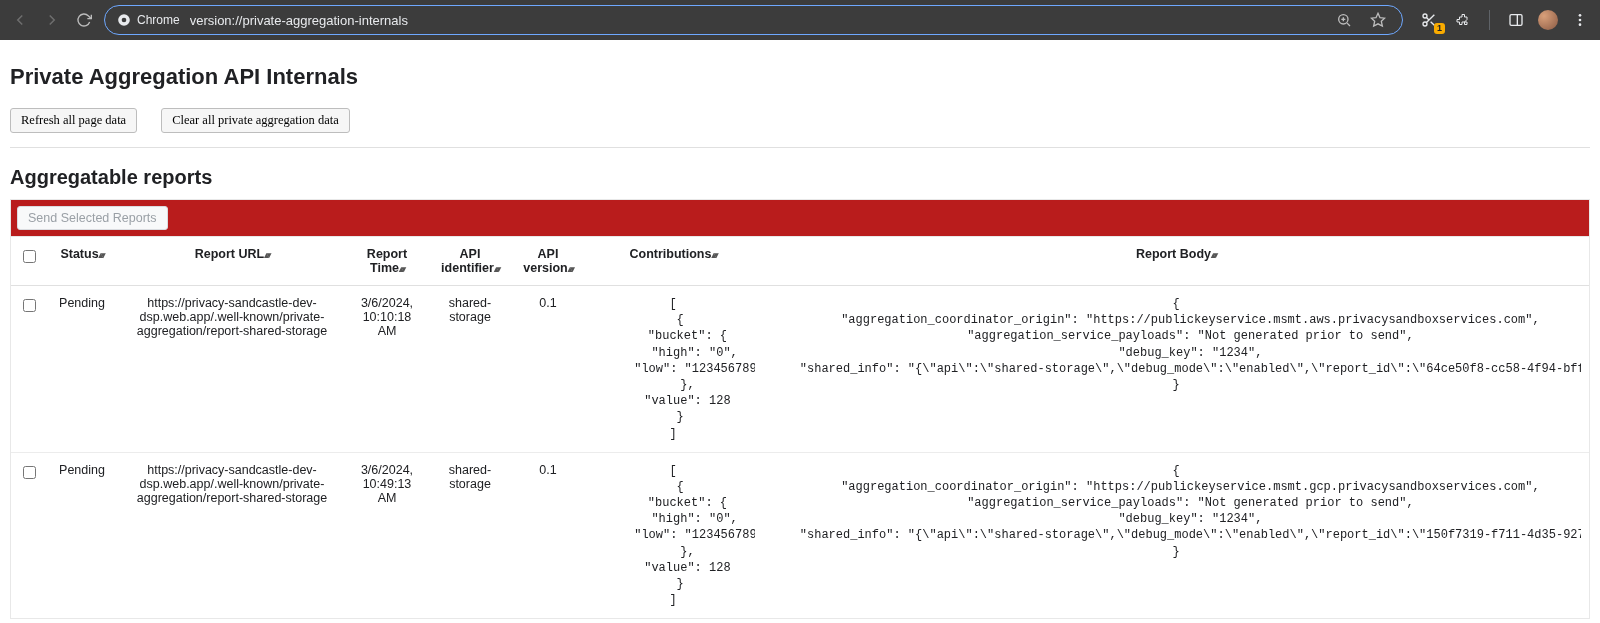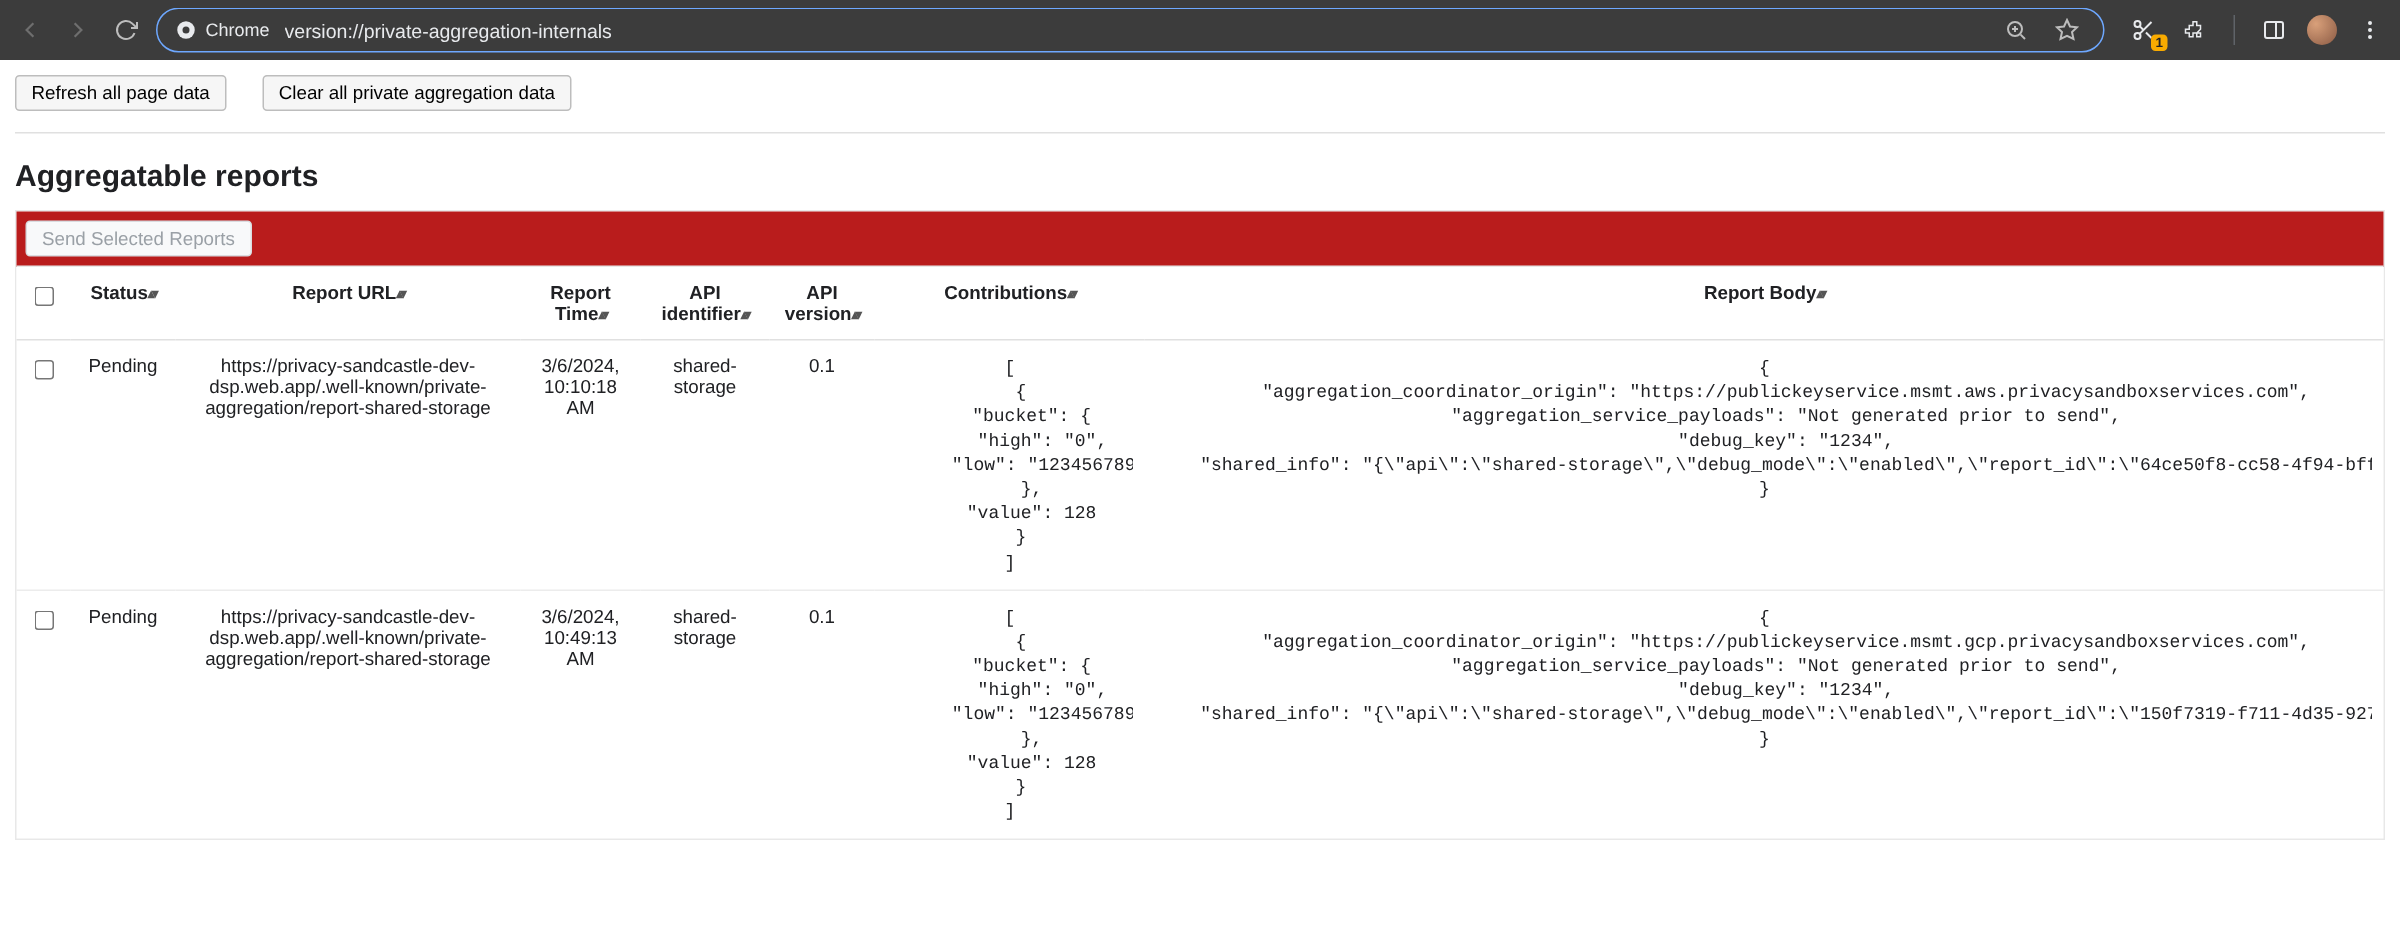--- a/index.html
+++ b/index.html
@@ -14,21 +14,21 @@
   .omnibox .url { font-size: 13px; color: #e8eaed; white-space: nowrap; overflow: hidden; text-overflow: ellipsis; }
   .right-icons { display: flex; align-items: center; gap: 10px; padding-left: 6px; }
   .right-icons .divider { width: 1px; height: 20px; background: #5f6368; margin: 0 4px; }
   .ext-badge { position: relative; }
   .ext-badge .count { position: absolute; bottom: -2px; right: -4px; background: #f9ab00; color: #202124; font-size: 9px; font-weight: bold; border-radius: 3px; padding: 0 3px; line-height: 11px; }
   .avatar { width: 20px; height: 20px; border-radius: 50%; background: radial-gradient(circle at 30% 30%, #d9a07a, #8a5a44); }
 
   
   .page { padding: 10px 10px 20px 10px; }
   h1.page-title { font-size: 22px; font-weight: 700; margin: 14px 0 18px 0; }
-  .btn-row { display: flex; gap: 24px; margin-bottom: 14px; }
+  .btn-row { display: flex; gap: 24px; margin-bottom: 14px; font-family: Liberation Serif, serif; }
   button.app-btn { font-family: inherit; font-size: 12.5px; padding: 4px 10px; border: 1px solid #bdbdbd; background: #f6f6f6; border-radius: 3px; cursor: pointer; }
   button.app-btn:disabled { color: #9aa0a6; background: #f8f9fa; border-color: #dadce0; cursor: default; }
   hr.section-divider { border: none; border-top: 1px solid #e0e0e0; margin: 0; }
 
   h2.section-title { font-size: 20px; font-weight: 700; margin: 18px 0 10px 0; }
 
   .reports-panel { border: 1px solid #e8e8e8; }
   .panel-toolbar { padding: 6px 6px; background: #b91c1c; border-bottom: 1px solid #e8e8e8; }
   table.reports { width: 100%; border-collapse: collapse; table-layout: fixed; }
   table.reports th, table.reports td { text-align: center; vertical-align: top; padding: 10px 8px; font-size: 12.5px; }
@@ -121,20 +121,21 @@
       <svg width="16" height="16" viewBox="0 0 24 24" fill="#e8eaed">
           <circle cx="12" cy="5" r="2"></circle>
           <circle cx="12" cy="12" r="2"></circle>
           <circle cx="12" cy="19" r="2"></circle>
         </svg>
     </div>
   </div>
 </div>
 
 <div class="page">
+  <h1 class="page-title">Private Aggregation API Internals</h1>
 
   <div class="btn-row">
     <button class="app-btn">Refresh all page data</button>
     <button class="app-btn">Clear all private aggregation data</button>
   </div>
 
   <hr class="section-divider">
 
   <h2 class="section-title">Aggregatable reports</h2>
 

